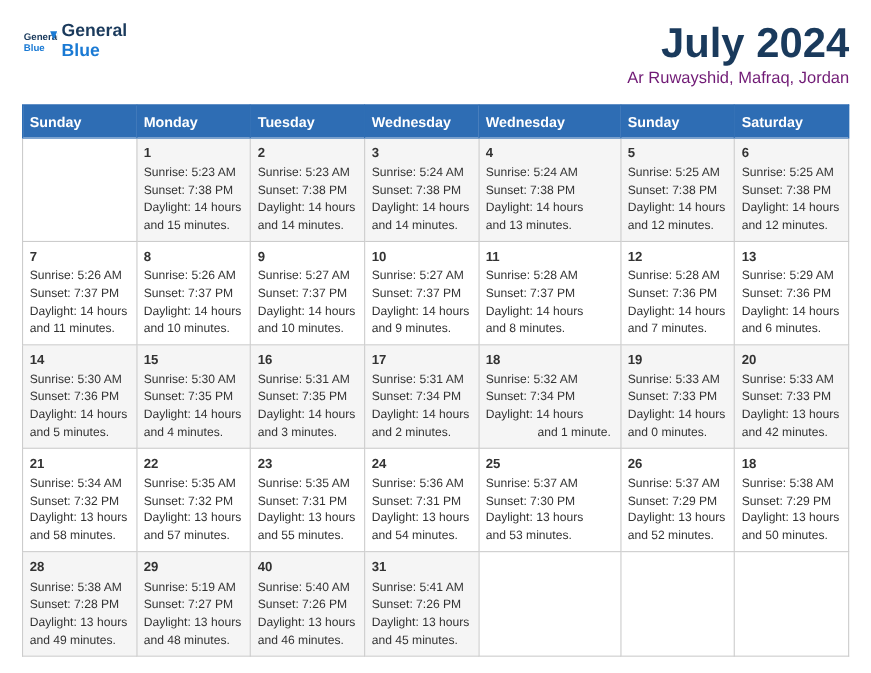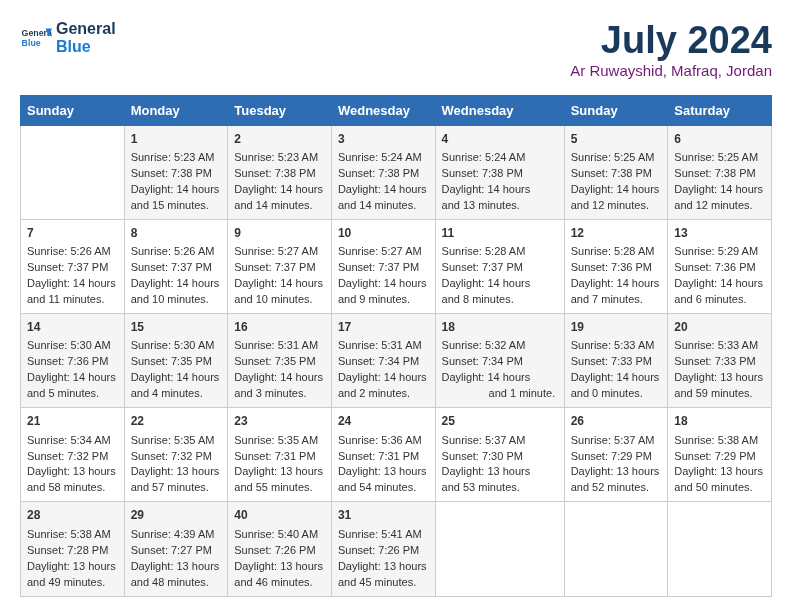--- a/index.html
+++ b/index.html
@@ -249,21 +249,21 @@
           <span style="display: block;">Sunrise: 5:33 AM</span>
           <span style="display: block;">Sunset: 7:33 PM</span>
           <span style="display: block;">Daylight: 14 hours</span>
           <span style="display: block;">and 0 minutes.</span>
         </td>
         <td>
           <span class="day-num">20</span>
           <span style="display: block;">Sunrise: 5:33 AM</span>
           <span style="display: block;">Sunset: 7:33 PM</span>
           <span style="display: block;">Daylight: 13 hours</span>
-          <span style="display: block;">and 59 minutes.</span>
+          <span style="display: block;">and 42 minutes.</span>
         </td>
       </tr>
       <tr>
         <td>
           <span class="day-num">21</span>
           <span style="display: block;">Sunrise: 5:34 AM</span>
           <span style="display: block;">Sunset: 7:32 PM</span>
           <span style="display: block;">Daylight: 13 hours</span>
           <span style="display: block;">and 58 minutes.</span>
         </td>
@@ -313,21 +313,21 @@
       <tr>
         <td>
           <span class="day-num">28</span>
           <span style="display: block;">Sunrise: 5:38 AM</span>
           <span style="display: block;">Sunset: 7:28 PM</span>
           <span style="display: block;">Daylight: 13 hours</span>
           <span style="display: block;">and 49 minutes.</span>
         </td>
         <td>
           <span class="day-num">29</span>
-          <span style="display: block;">Sunrise: 4:39 AM</span>
+          <span style="display: block;">Sunrise: 5:19 AM</span>
           <span style="display: block;">Sunset: 7:27 PM</span>
           <span style="display: block;">Daylight: 13 hours</span>
           <span style="display: block;">and 48 minutes.</span>
         </td>
         <td>
           <span class="day-num">40</span>
           <span style="display: block;">Sunrise: 5:40 AM</span>
           <span style="display: block;">Sunset: 7:26 PM</span>
           <span style="display: block;">Daylight: 13 hours</span>
           <span style="display: block;">and 46 minutes.</span>

